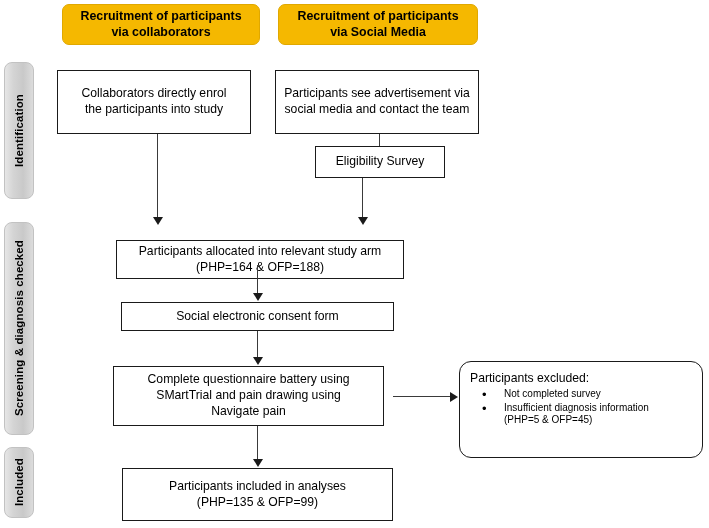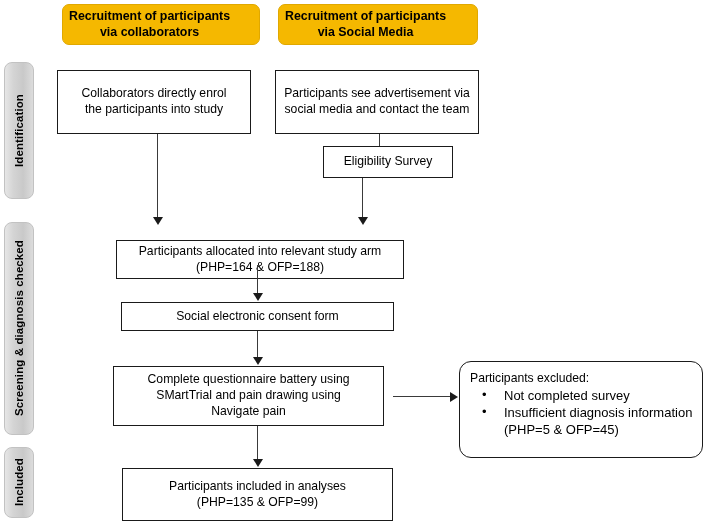--- a/index.html
+++ b/index.html
@@ -41,21 +41,21 @@
 
   
   .hdr {
     position: absolute;
     background: #f5b800;
     border: 1px solid #e0a800;
     border-radius: 7px;
     box-sizing: border-box;
     display: flex;
     align-items: center;
-    justify-content: flex-start;
+    justify-content: center;
     text-align: center;
     font-size: 12.4px;
     font-weight: bold;
     color: #000000;
     line-height: 1.28;
     padding: 2px 6px;
   }
 
   
   .node {
@@ -85,21 +85,21 @@
     margin-bottom: 1px;
   }
   ul.excl-list {
     list-style: none;
     margin: 0;
     padding: 0;
   }
   ul.excl-list li {
     position: relative;
     padding-left: 34px;
-    font-size: 13px;
+    font-size: 10px;
     line-height: 1.28;
     margin-bottom: 1px;
   }
   ul.excl-list li:before {
     content: "\2022";
     position: absolute;
     left: 12px;
     top: -1px;
     font-size: 13px;
   }
@@ -171,21 +171,21 @@
     </div>
   </div>
 
   <div class="node" style="left:57px; top:70px; width:194px; height:64px;">
     <div>
       <span>Collaborators directly enrol</span><br>
       <span>the participants into study</span>
     </div>
   </div>
 
-  <div class="node" style="left:315px; top:146px; width:130px; height:32px;margin-left:8px;">
+  <div class="node" style="left:315px; top:146px; width:130px; height:32px;">
     <span>Eligibility Survey</span>
   </div>
 
   <div class="node" style="left:116px; top:226px; width:288px; height:39px;margin-top:14px;">
     <div>
       <span>Participants allocated into relevant study arm</span><br>
       <span>(PHP=164 &amp; OFP=188)</span>
     </div>
   </div>
 

